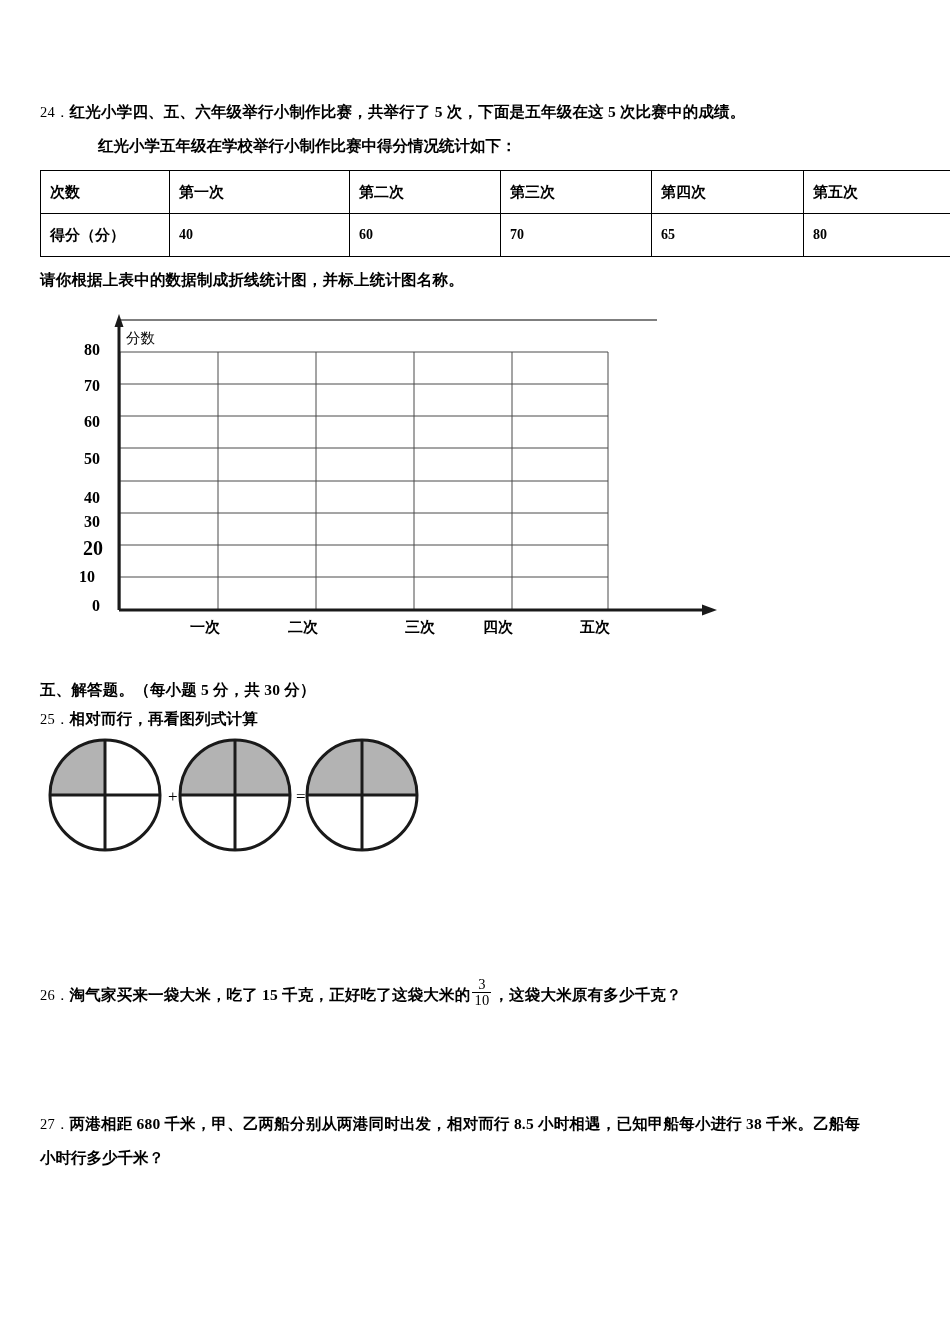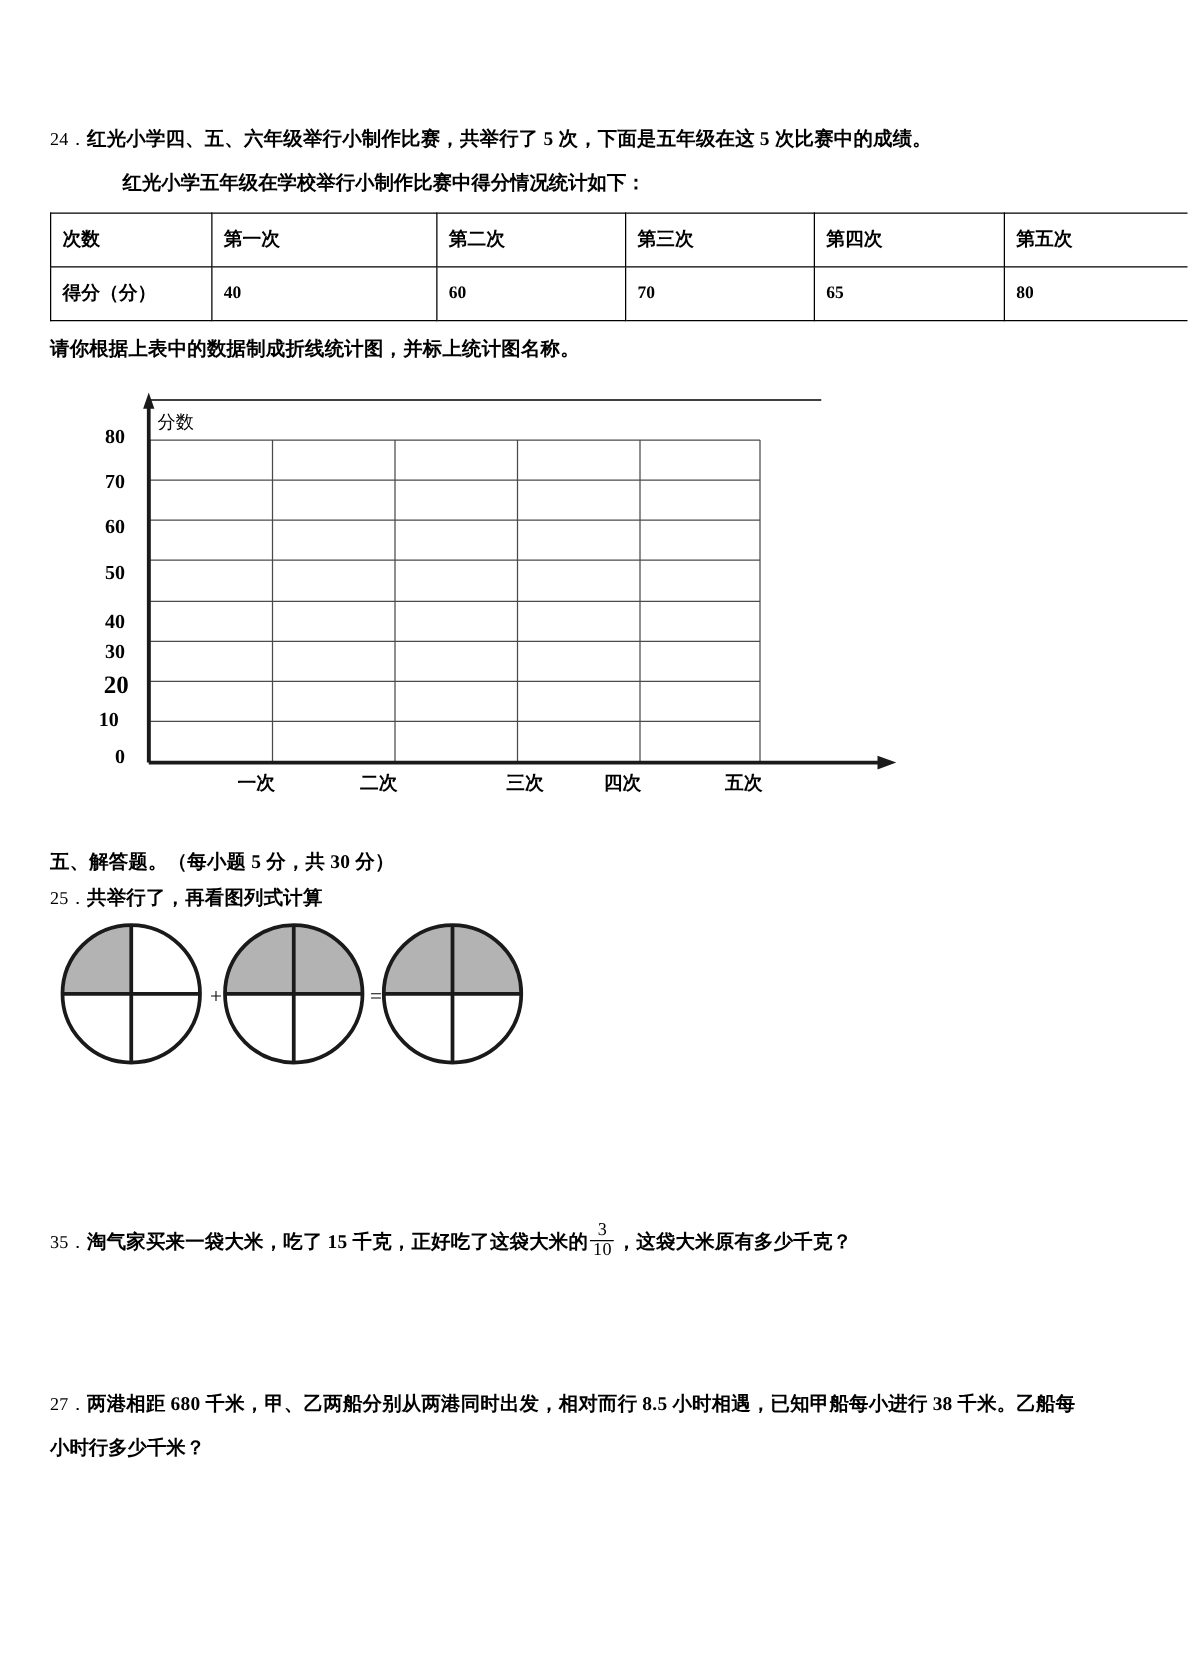--- a/index.html
+++ b/index.html
@@ -224,21 +224,21 @@
     <span class="xlab" style="left:150px; top:320px;">一次</span>
     <span class="xlab" style="left:248px; top:320px;">二次</span>
     <span class="xlab" style="left:365px; top:320px;">三次</span>
     <span class="xlab" style="left:443px; top:320px;">四次</span>
     <span class="xlab" style="left:540px; top:320px;">五次</span>
   </div>
 
   <div class="qline" style="left:40px; top:678px;">五、解答题。（每小题 5 分，共 30 分）</div>
 
   <div class="qline" style="left:40px; top:707px;">
-    <span class="qnum">25．</span><span>共举行了，再看图列式计算</span>
+    <span class="qnum">25．</span><span>相对而行，再看图列式计算</span>
   </div>
 
   <div id="circles-area">
     <svg width="420" height="130" viewBox="0 0 420 130">
 
       <g>
         <path d="M 65 65 L 65 10 A 55 55 0 0 0 10 65 Z" fill="#b3b3b3"></path>
         <circle cx="65" cy="65" r="55" fill="none" stroke="#1a1a1a" stroke-width="3"></circle>
         <line x1="65" y1="10" x2="65" y2="120" stroke="#1a1a1a" stroke-width="3"></line>
         <line x1="10" y1="65" x2="120" y2="65" stroke="#1a1a1a" stroke-width="3"></line>
@@ -258,21 +258,21 @@
       <g>
         <path d="M 267 65 A 55 55 0 0 1 377 65 Z" fill="#b3b3b3"></path>
         <circle cx="322" cy="65" r="55" fill="none" stroke="#1a1a1a" stroke-width="3"></circle>
         <line x1="322" y1="10" x2="322" y2="120" stroke="#1a1a1a" stroke-width="3"></line>
         <line x1="267" y1="65" x2="377" y2="65" stroke="#1a1a1a" stroke-width="3"></line>
       </g>
     </svg>
   </div>
 
   <div class="qline" style="left:40px; top:978px;">
-    <span class="qnum">35．</span><span>淘气家买来一袋大米，吃了 15 千克，正好吃了这袋大米的</span><span class="frac"><span class="num">3</span><span class="den">10</span></span><span>，这袋大米原有多少千克？</span>
+    <span class="qnum">26．</span><span>淘气家买来一袋大米，吃了 15 千克，正好吃了这袋大米的</span><span class="frac"><span class="num">3</span><span class="den">10</span></span><span>，这袋大米原有多少千克？</span>
   </div>
 
   <div class="qline" style="left:40px; top:1112px;">
     <span class="qnum">27．</span><span>两港相距 680 千米，甲、乙两船分别从两港同时出发，相对而行 8.5 小时相遇，已知甲船每小进行 38 千米。乙船每</span>
   </div>
   <div class="wrap-line" style="left:40px; top:1148px;">小时行多少千米？</div>
 
 </div>
 
 </body></html>

